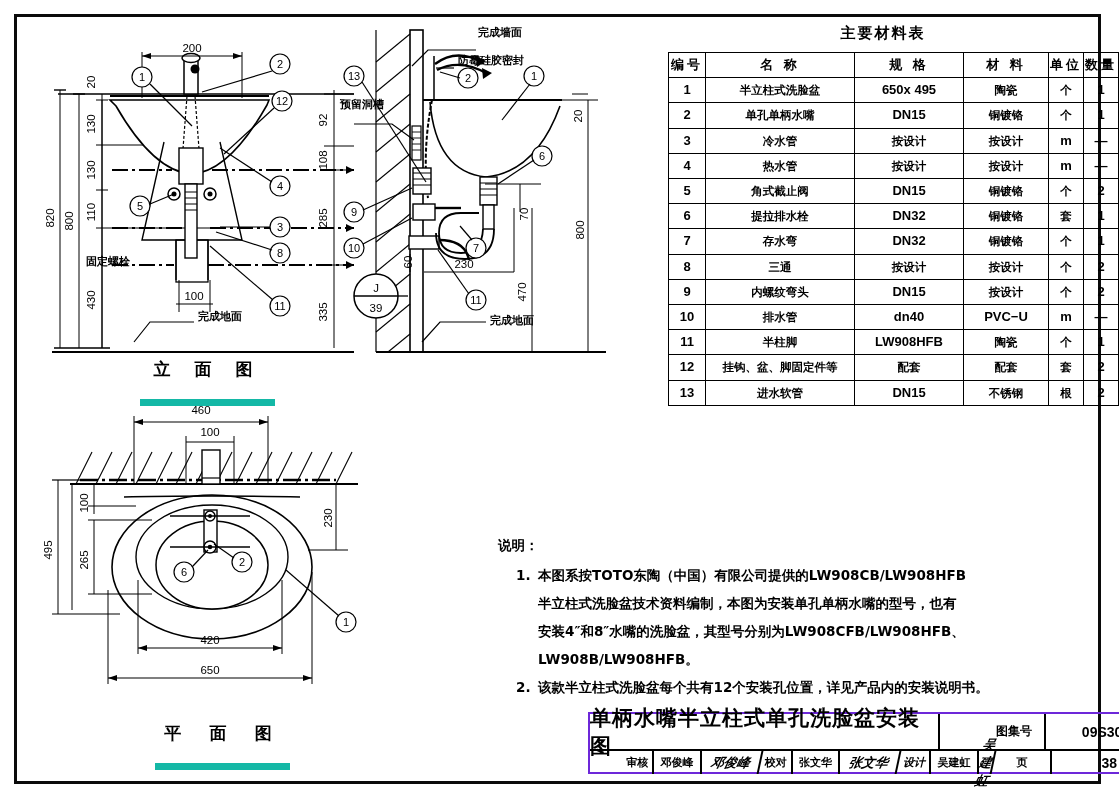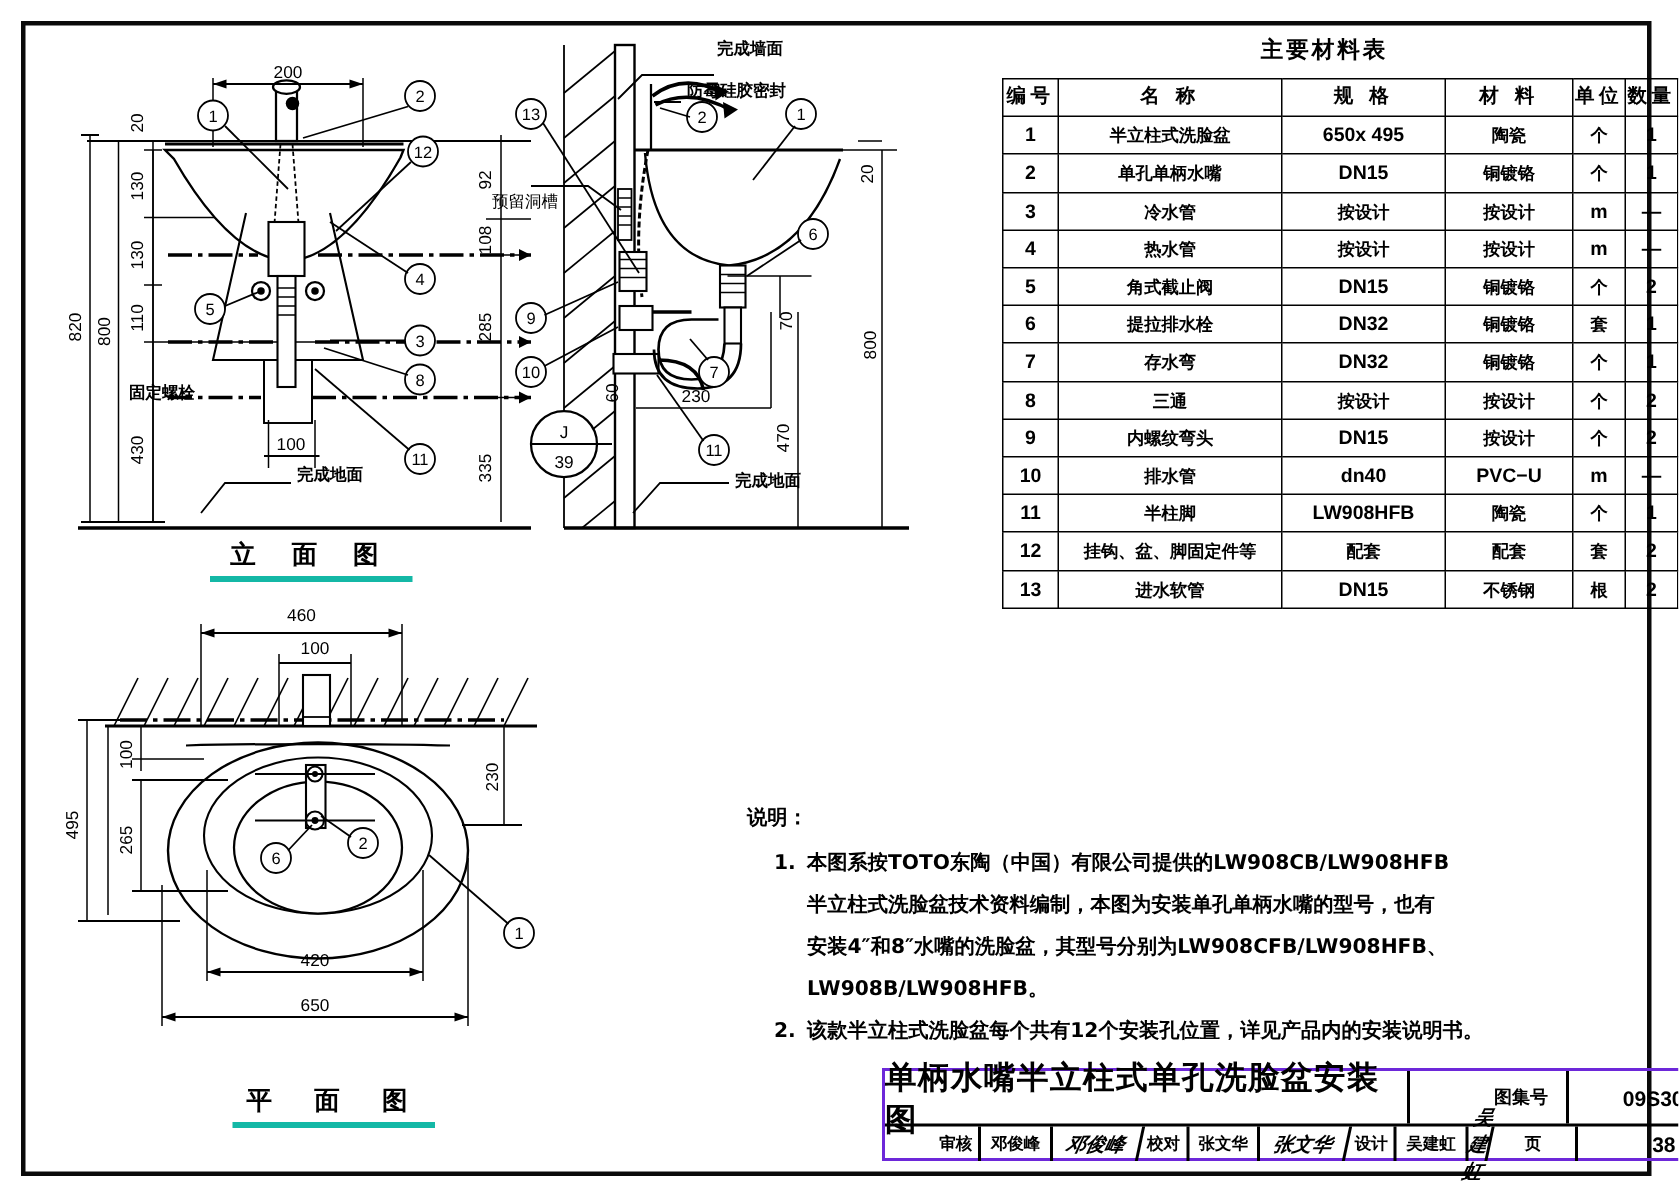--- a/index.html
+++ b/index.html
@@ -34,21 +34,21 @@
   .tb{position:absolute;left:588px;top:712px;width:580px;height:62px;border:2px solid #6d28d9;box-sizing:border-box;}
   .tb-top{display:flex;height:37px;border-bottom:2px solid #000;box-sizing:border-box;}
   .tb-bot{display:flex;height:23px;box-sizing:border-box;}
   .tb-name{flex:1;display:flex;align-items:center;justify-content:center;font-size:21px;font-weight:bold;letter-spacing:1px;border-right:2px solid #000;box-sizing:border-box;}
   .tb-lbl{width:62px;display:flex;align-items:center;justify-content:center;font-size:12px;font-weight:bold;border-right:2px solid #000;box-sizing:border-box;margin-left:44px;}
   .tb-val{width:120px;display:flex;align-items:center;justify-content:center;font-size:14px;font-weight:bold;box-sizing:border-box;font-family:"Liberation Sans",sans-serif;}
   .tb-cell{display:flex;align-items:center;justify-content:center;font-size:11px;font-weight:bold;border-right:2px solid #000;box-sizing:border-box;height:100%;}
   .sig{font-family:"DejaVu Serif",serif;font-style:italic;font-weight:bold;font-size:13px;transform:skewX(-12deg);}
 
   
-  .vcap{position:absolute;text-align:center;font-size:17px;font-weight:bold;letter-spacing:9px;padding-bottom:3px;border-bottom:4px solid #14b8a6;}
+  .vcap{position:absolute;text-align:center;font-size:17px;font-weight:bold;letter-spacing:9px;padding-bottom:18px;border-bottom:7px solid #14b8a6;}
 
   .dim{font-size:11.5px;font-family:"Liberation Sans",sans-serif;fill:#000;}
   .cnhand{font-size:11px;font-weight:bold;fill:#000;font-family:"DejaVu Sans",sans-serif;}
   .bal{font-size:11px;font-family:"Liberation Sans",sans-serif;fill:#000;text-anchor:middle;}
 </style>
 </head>
 <body>
 
 <div id="sheet">
 
@@ -283,21 +283,21 @@
     <text class="bal" x="140" y="282">11</text>
   </svg>
 
   <svg class="abs" style="left:348px;top:268px;" width="60" height="60">
     <circle cx="28" cy="28" r="22" stroke="#000" fill="#fff" stroke-width="1.5"></circle>
     <line x1="6" y1="28" x2="50" y2="28" stroke="#000" stroke-width="1.3"></line>
     <line x1="50" y1="28" x2="78" y2="28" stroke="#000" stroke-width="1.3"></line>
     <text x="28" y="24" text-anchor="middle" class="dim">J</text>
     <text x="28" y="44" text-anchor="middle" class="dim">39</text>
   </svg>
-  <div class="abs" style="left:328px;top:97px;font-size:11px;font-weight:normal;margin-top:30px;">预留洞槽</div>
+  <div class="abs" style="left:340px;top:97px;font-size:11px;font-weight:bold;">预留洞槽</div>
 
 
   <svg class="abs" style="left:36px;top:392px;" width="350" height="330">
     <g stroke="#000" fill="none" stroke-width="1">
 
       <line x1="34" y1="92" x2="322" y2="92" stroke-width="2"></line>
       <g stroke-width="1.1">
         <line x1="40" y1="92" x2="56" y2="60"></line>
           <line x1="60" y1="92" x2="76" y2="60"></line>
         <line x1="80" y1="92" x2="96" y2="60"></line>
@@ -536,21 +536,21 @@
       <div class="tb-lbl">图集号</div>
       <div class="tb-val lat">09S304</div>
     </div>
     <div class="tb-bot">
       <div class="tb-cell" style="width:34px;margin-left:32px;">审核</div>
       <div class="tb-cell" style="width:50px;">邓俊峰</div>
       <div class="tb-cell sig" style="width:62px;">邓俊峰</div>
       <div class="tb-cell" style="width:34px;">校对</div>
       <div class="tb-cell" style="width:50px;">张文华</div>
       <div class="tb-cell sig" style="width:62px;">张文华</div>
-      <div class="tb-cell" style="width:34px;">设计</div>
+      <div class="tb-cell" style="width:34px;font-style:italic;">设计</div>
       <div class="tb-cell" style="width:50px;">吴建虹</div>
       <div class="tb-cell sig" style="flex:1;">吴建虹</div>
       <div class="tb-cell" style="width:62px;">页</div>
       <div class="tb-cell lat" style="width:120px;border-right:none;font-size:14px;">38</div>
     </div>
   </div>
 
 </div>
 
 </body></html>

